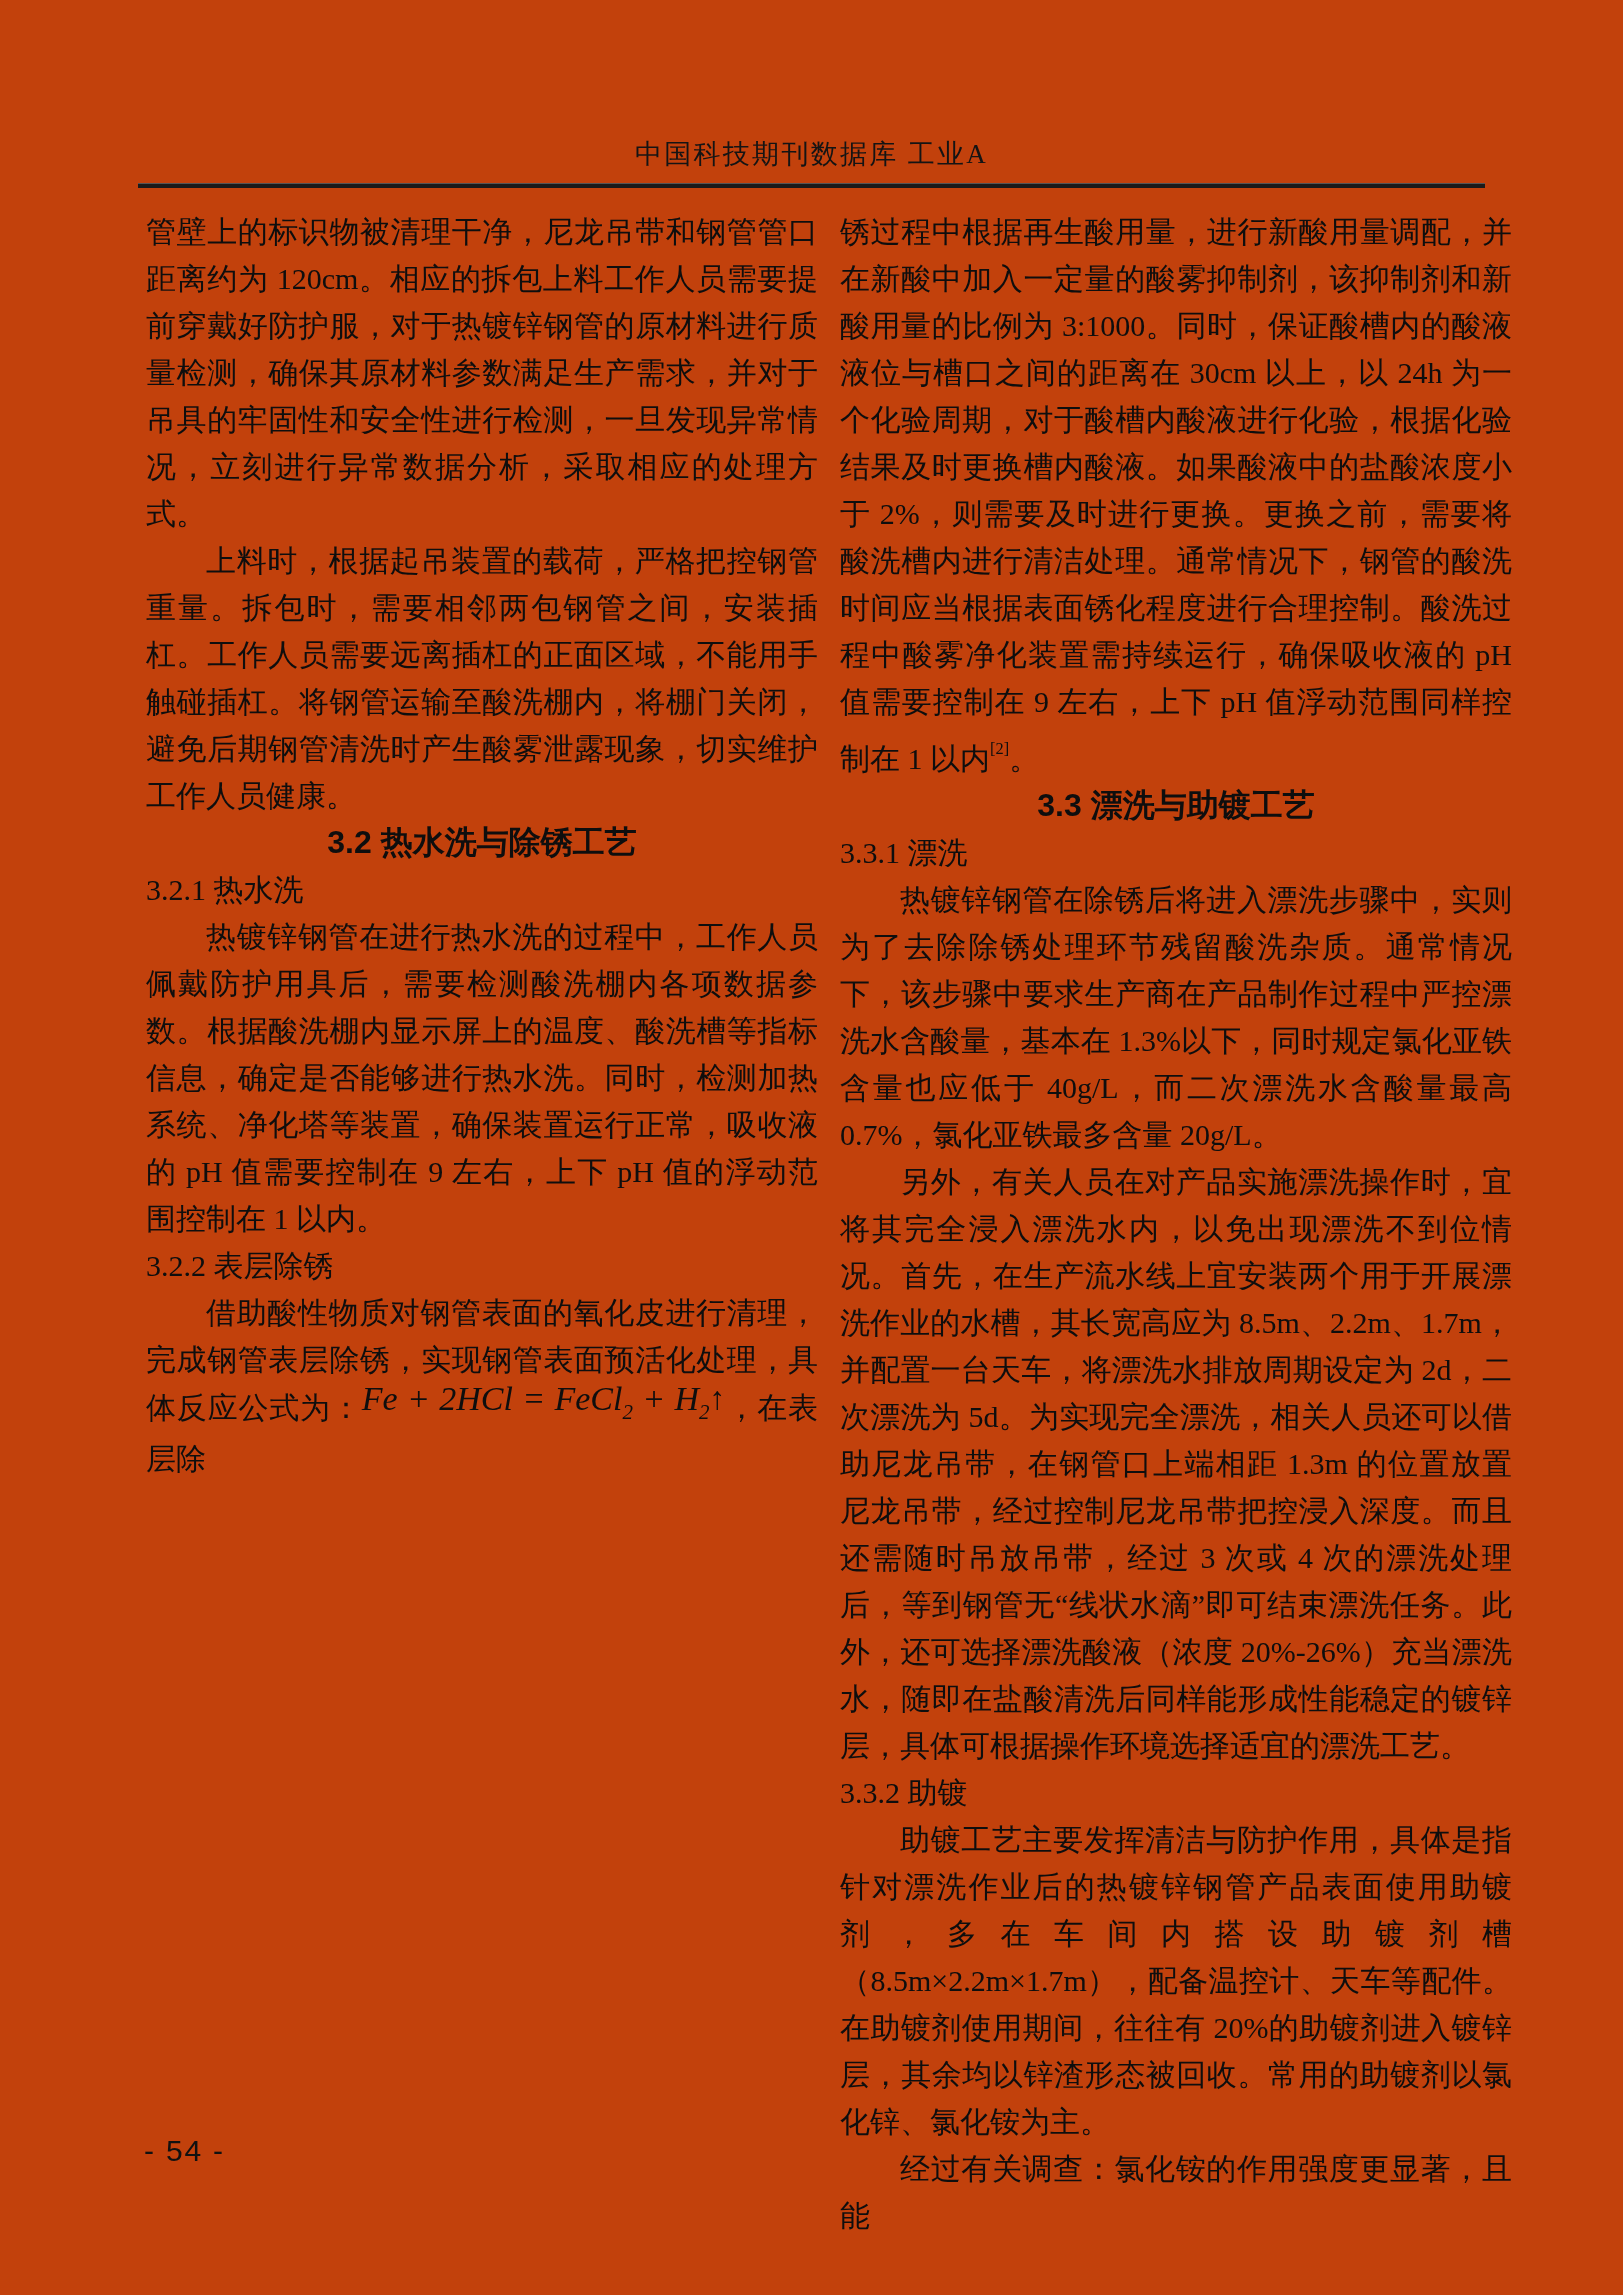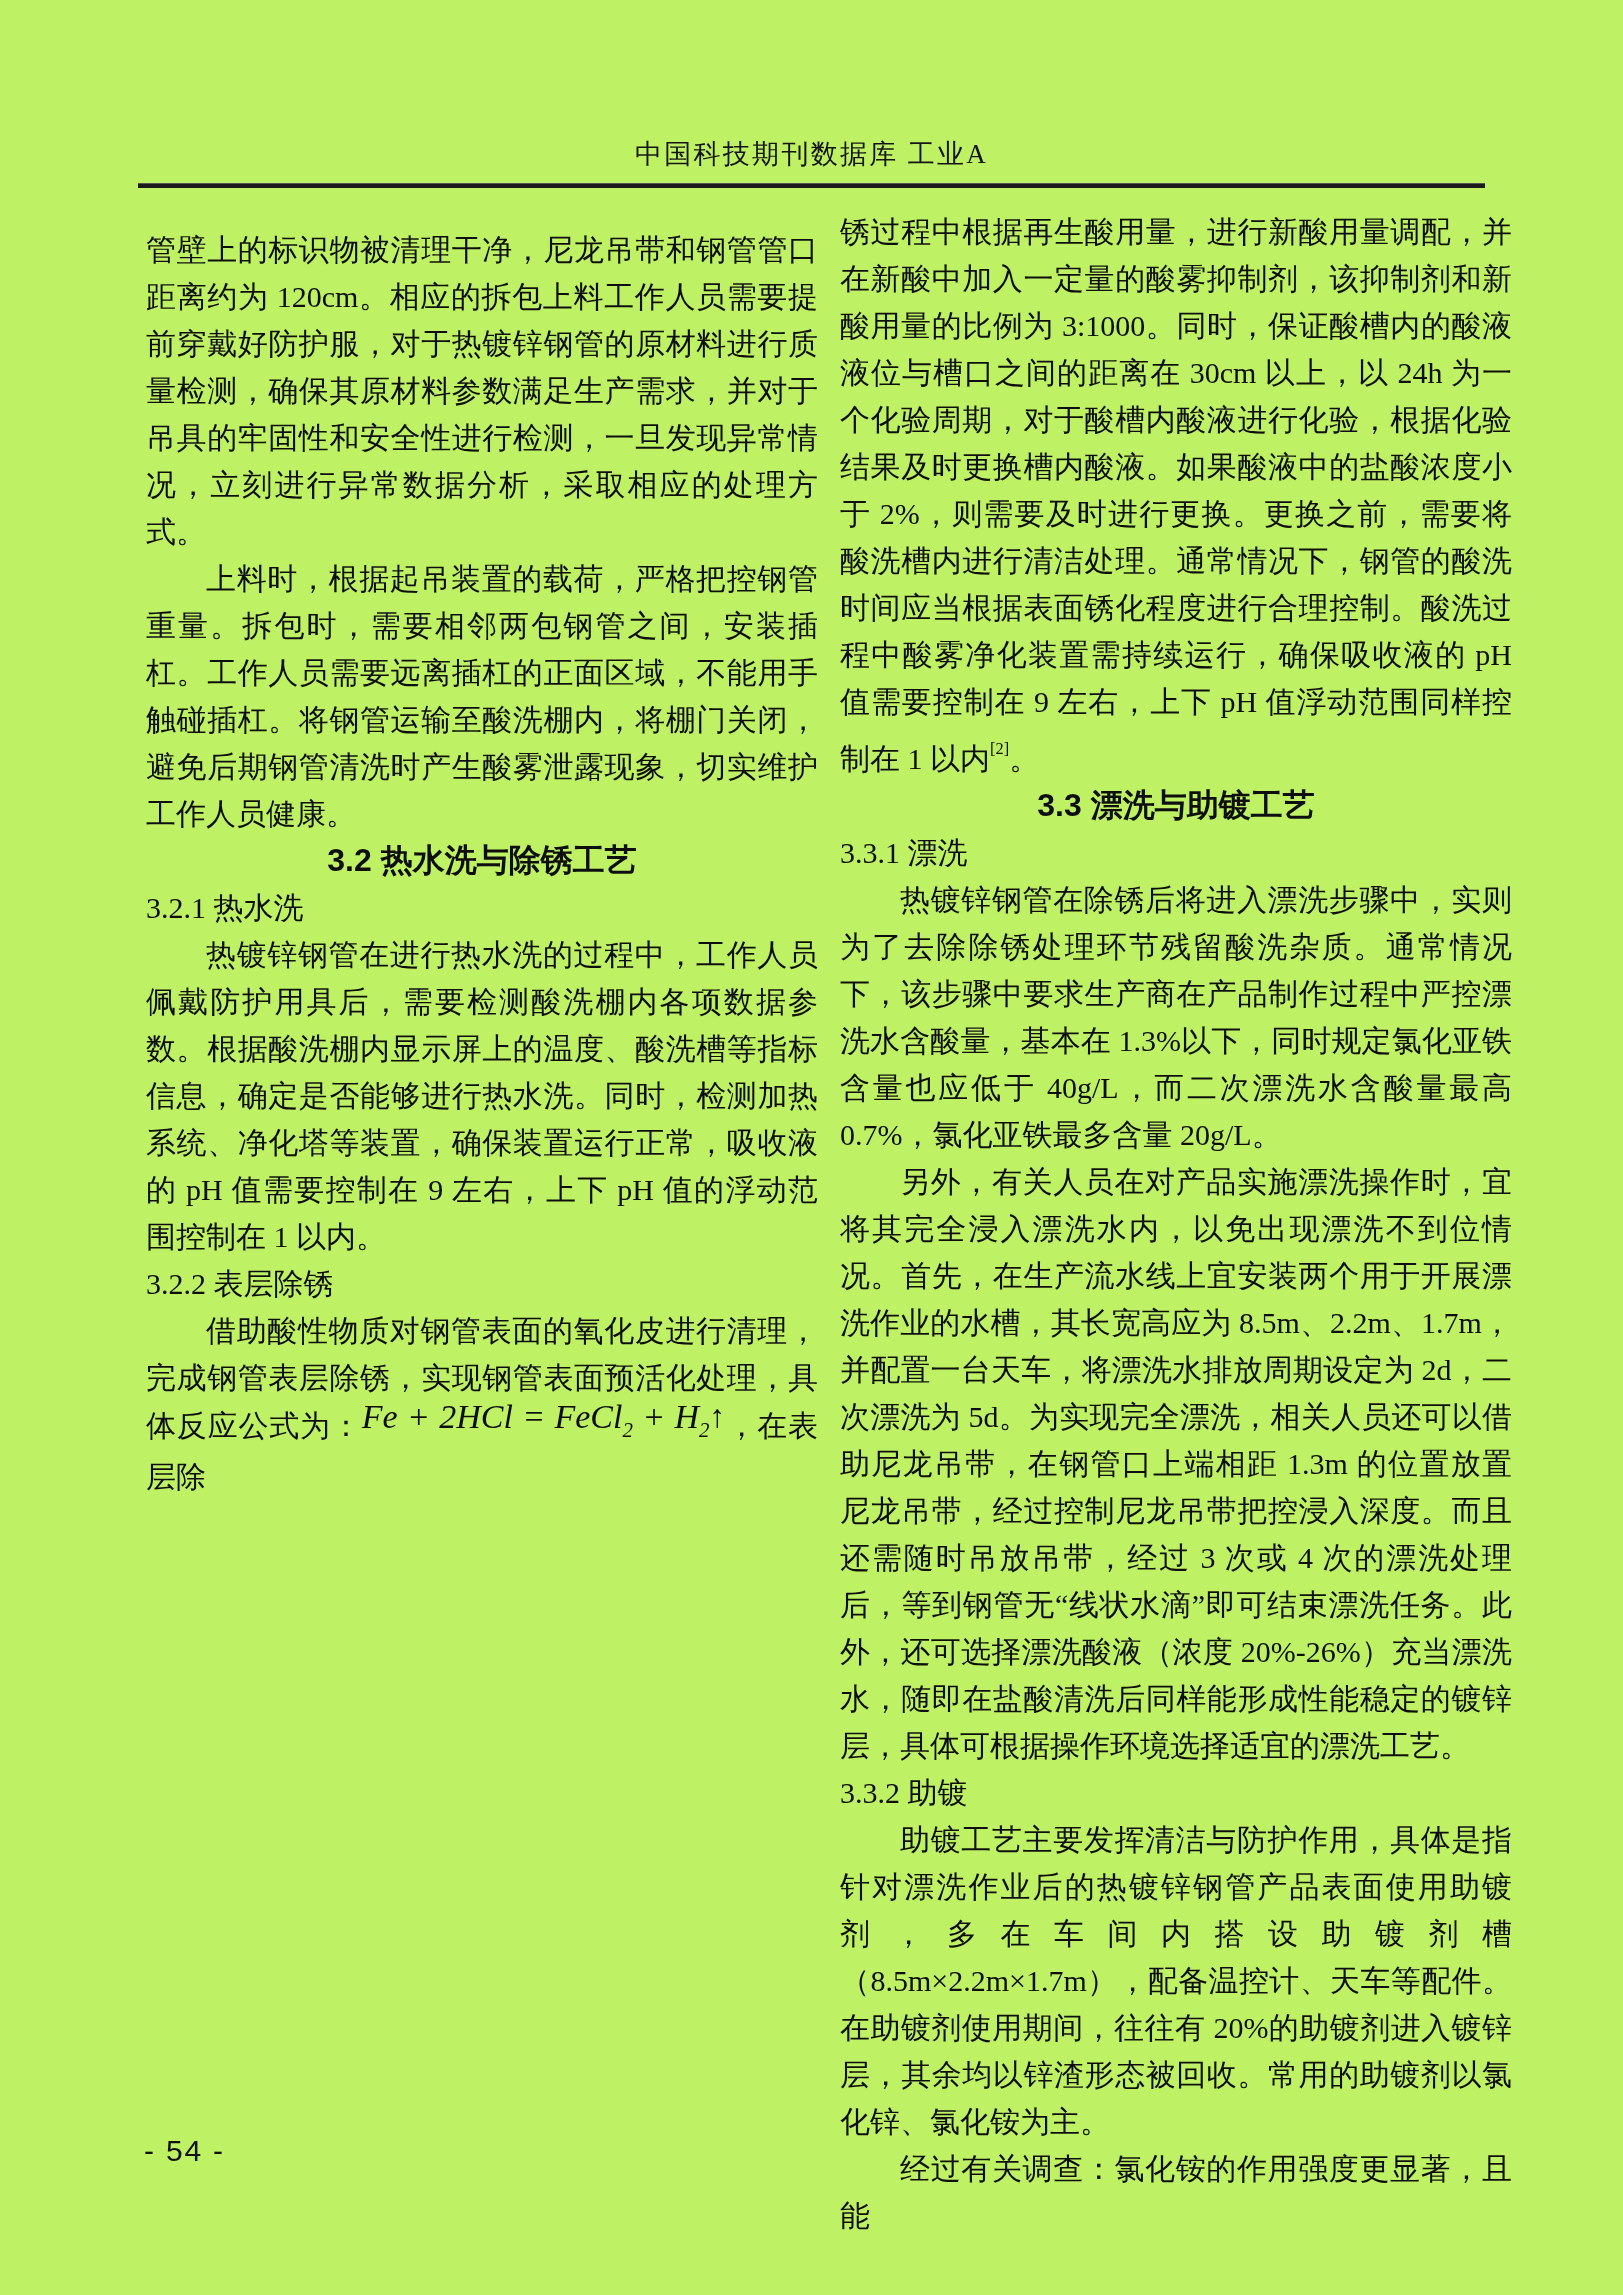--- a/index.html
+++ b/index.html
@@ -9,21 +9,21 @@
     background: #ffffff;
     position: relative;
     font-family: "Liberation Serif", "DejaVu Serif", serif;
     color: #0e0e0e;
     overflow: hidden;
   }
   .page {
     position: absolute;
     left: 0; top: 0;
     width: 1623px; height: 2295px;
-    background: #bef264;
+    background: #c2410c;
   }
   .journal-header {
     position: absolute;
     top: 136px;
     left: 0;
     width: 100%;
     text-align: center;
     font-size: 27px;
     letter-spacing: 2.3px;
     color: #141414;
@@ -39,21 +39,21 @@
   }
   .col {
     position: absolute;
     top: 208px;
     width: 672px;
     font-size: 30px;
     line-height: 47px;
     text-align: justify;
     color: #0e0e0e;
   }
-  .col-left  { left: 146px; margin-top: 18px;  }
+  .col-left  { left: 146px;  }
   .col-right { left: 840px; }
   .col p.para { margin: 0; }
   .col p.indent { text-indent: 2em; }
   .h1 {
     font-family: "Liberation Sans", "DejaVu Sans", sans-serif;
     font-weight: bold;
     font-size: 32px;
     line-height: 47px;
     text-align: center;
   }

